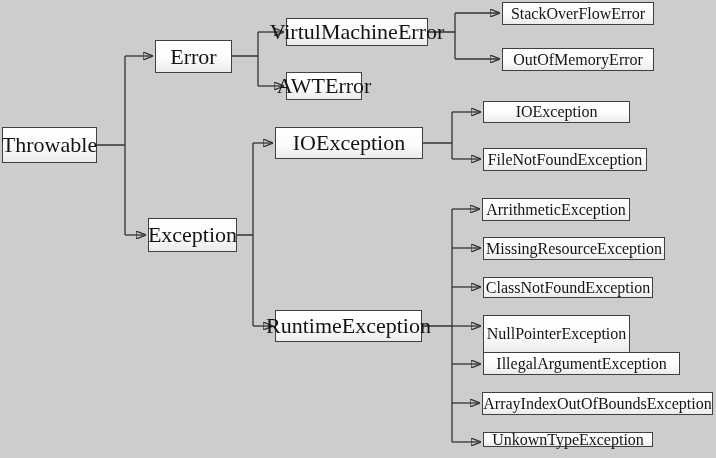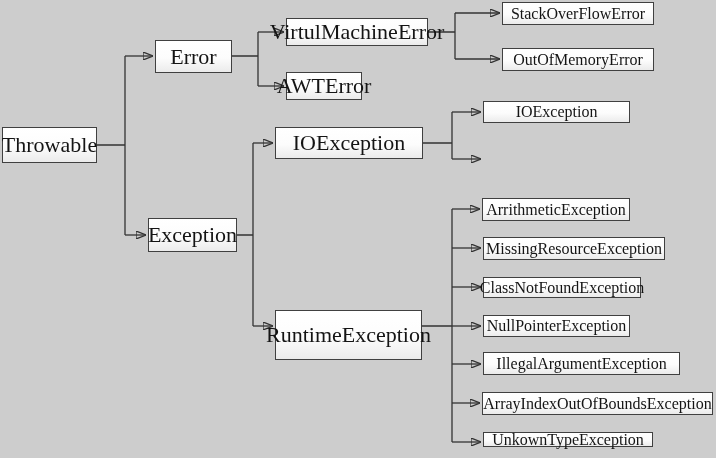--- a/index.html
+++ b/index.html
@@ -85,36 +85,37 @@
   <div class="node lvl-a" style="left:155px;top:40px;width:77px;height:33px">Error</div>
 
   <div class="node lvl-a" style="left:148px;top:218px;width:89px;height:34px">Exception</div>
 
   <div class="node lvl-a" style="left:286px;top:18px;width:142px;height:28px">VirtulMachineError</div>
 
   <div class="node lvl-a" style="left:286px;top:72px;width:76px;height:28px">AWTError</div>
 
   <div class="node lvl-a" style="left:275px;top:127px;width:148px;height:32px">IOException</div>
 
-  <div class="node lvl-a" style="left:275px;top:310px;width:147px;height:50px">RuntimeException</div>
+  <div class="node lvl-a" style="left:275px;top:310px;width:147px;height:32px">RuntimeException</div>
 
   <div class="node lvl-b" style="left:502px;top:2px;width:152px;height:23px">StackOverFlowError</div>
 
   <div class="node lvl-b" style="left:502px;top:48px;width:152px;height:23px">OutOfMemoryError</div>
 
   <div class="node lvl-b" style="left:483px;top:101px;width:147px;height:22px">IOException</div>
 
+  <div class="node lvl-b" style="left:483px;top:148px;width:164px;height:23px">FileNotFoundException</div>
 
   <div class="node lvl-b" style="left:483px;top:237px;width:182px;height:23px">MissingResourceException</div>
 
   <div class="node lvl-b" style="left:482px;top:198px;width:148px;height:23px">ArrithmeticException</div>
 
-  <div class="node lvl-b" style="left:483px;top:277px;width:158px;height:21px">ClassNotFoundException</div>
+  <div class="node lvl-b" style="left:483px;top:277px;width:170px;height:21px">ClassNotFoundException</div>
 
-  <div class="node lvl-b" style="left:483px;top:315px;width:147px;height:22px">NullPointerException</div>
+  <div class="node lvl-b" style="left:483px;top:315px;width:147px;height:38px">NullPointerException</div>
 
   <div class="node lvl-b" style="left:483px;top:352px;width:197px;height:23px">IllegalArgumentException</div>
 
   <div class="node lvl-b" style="left:482px;top:392px;width:231px;height:23px">ArrayIndexOutOfBoundsException</div>
 
   <div class="node lvl-b" style="left:483px;top:432px;width:170px;height:15px">UnkownTypeException</div>
 
 </div>
 
 </body></html>

